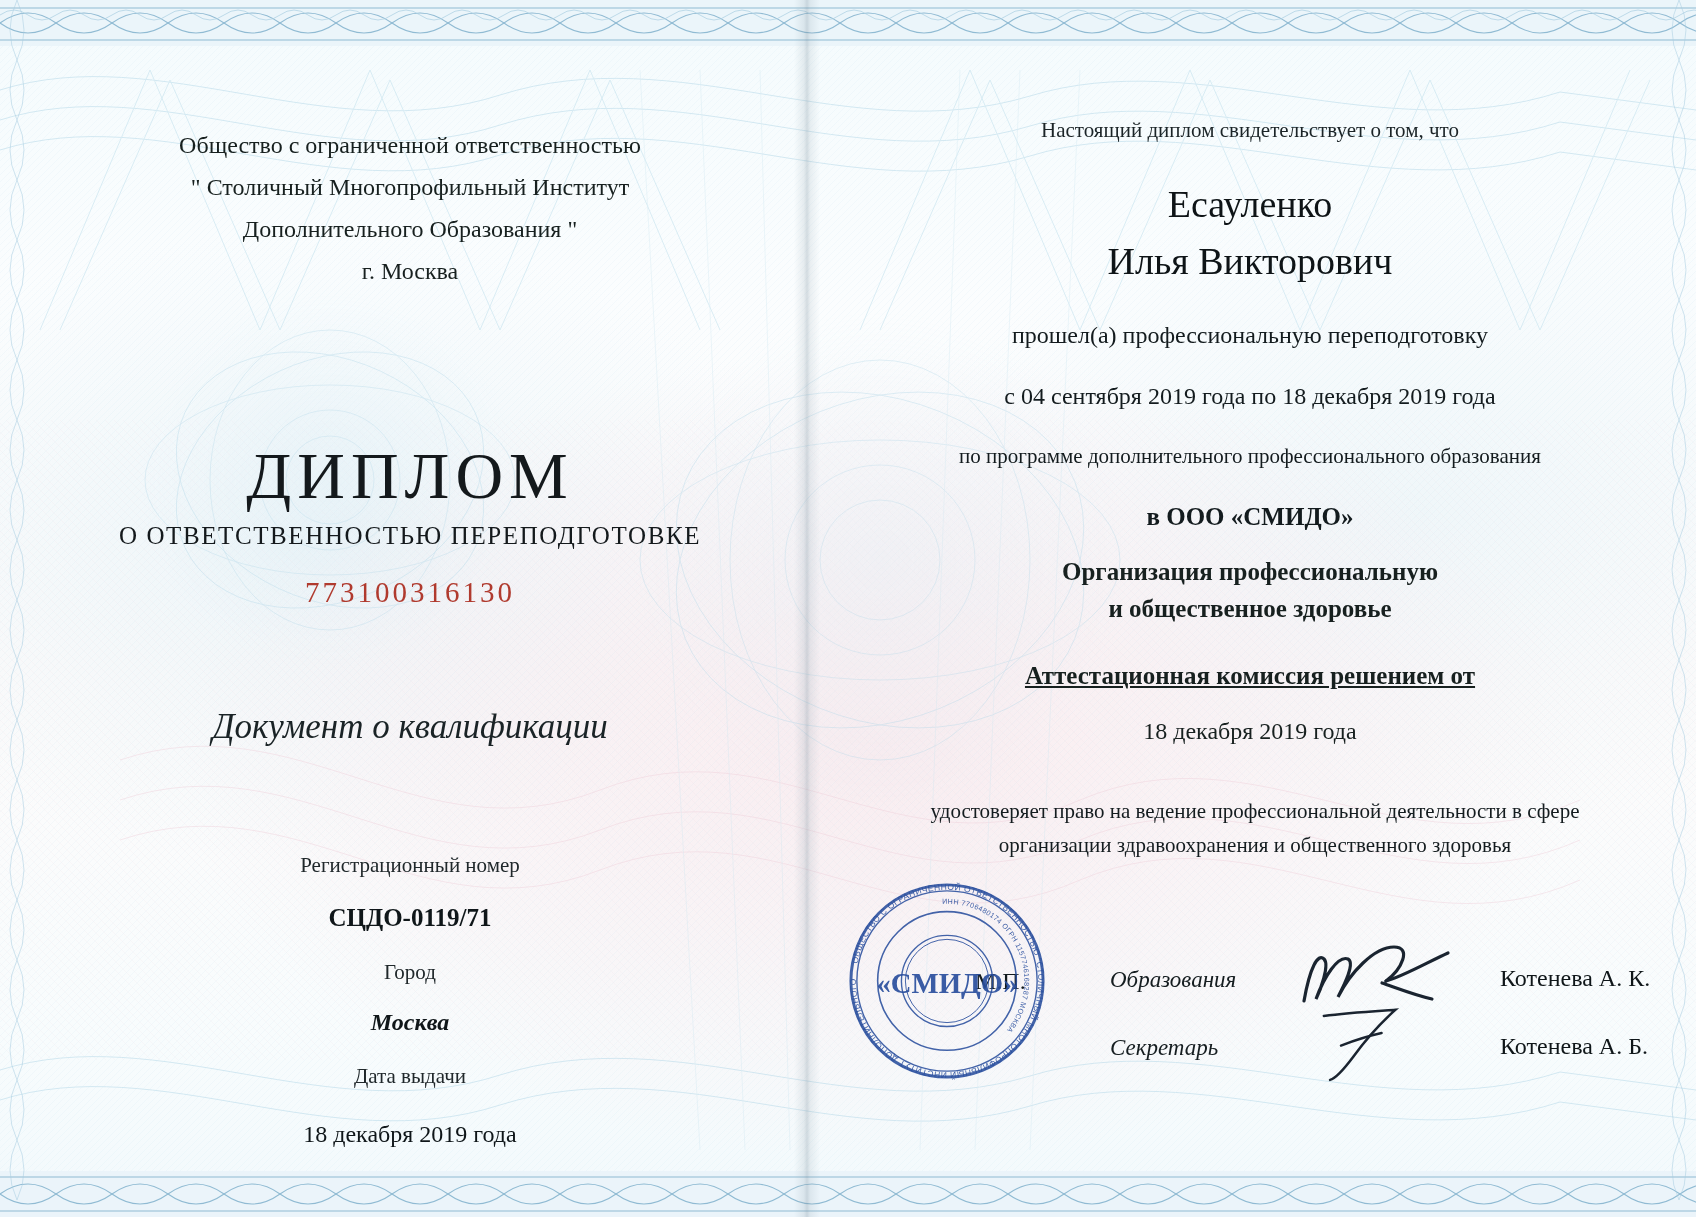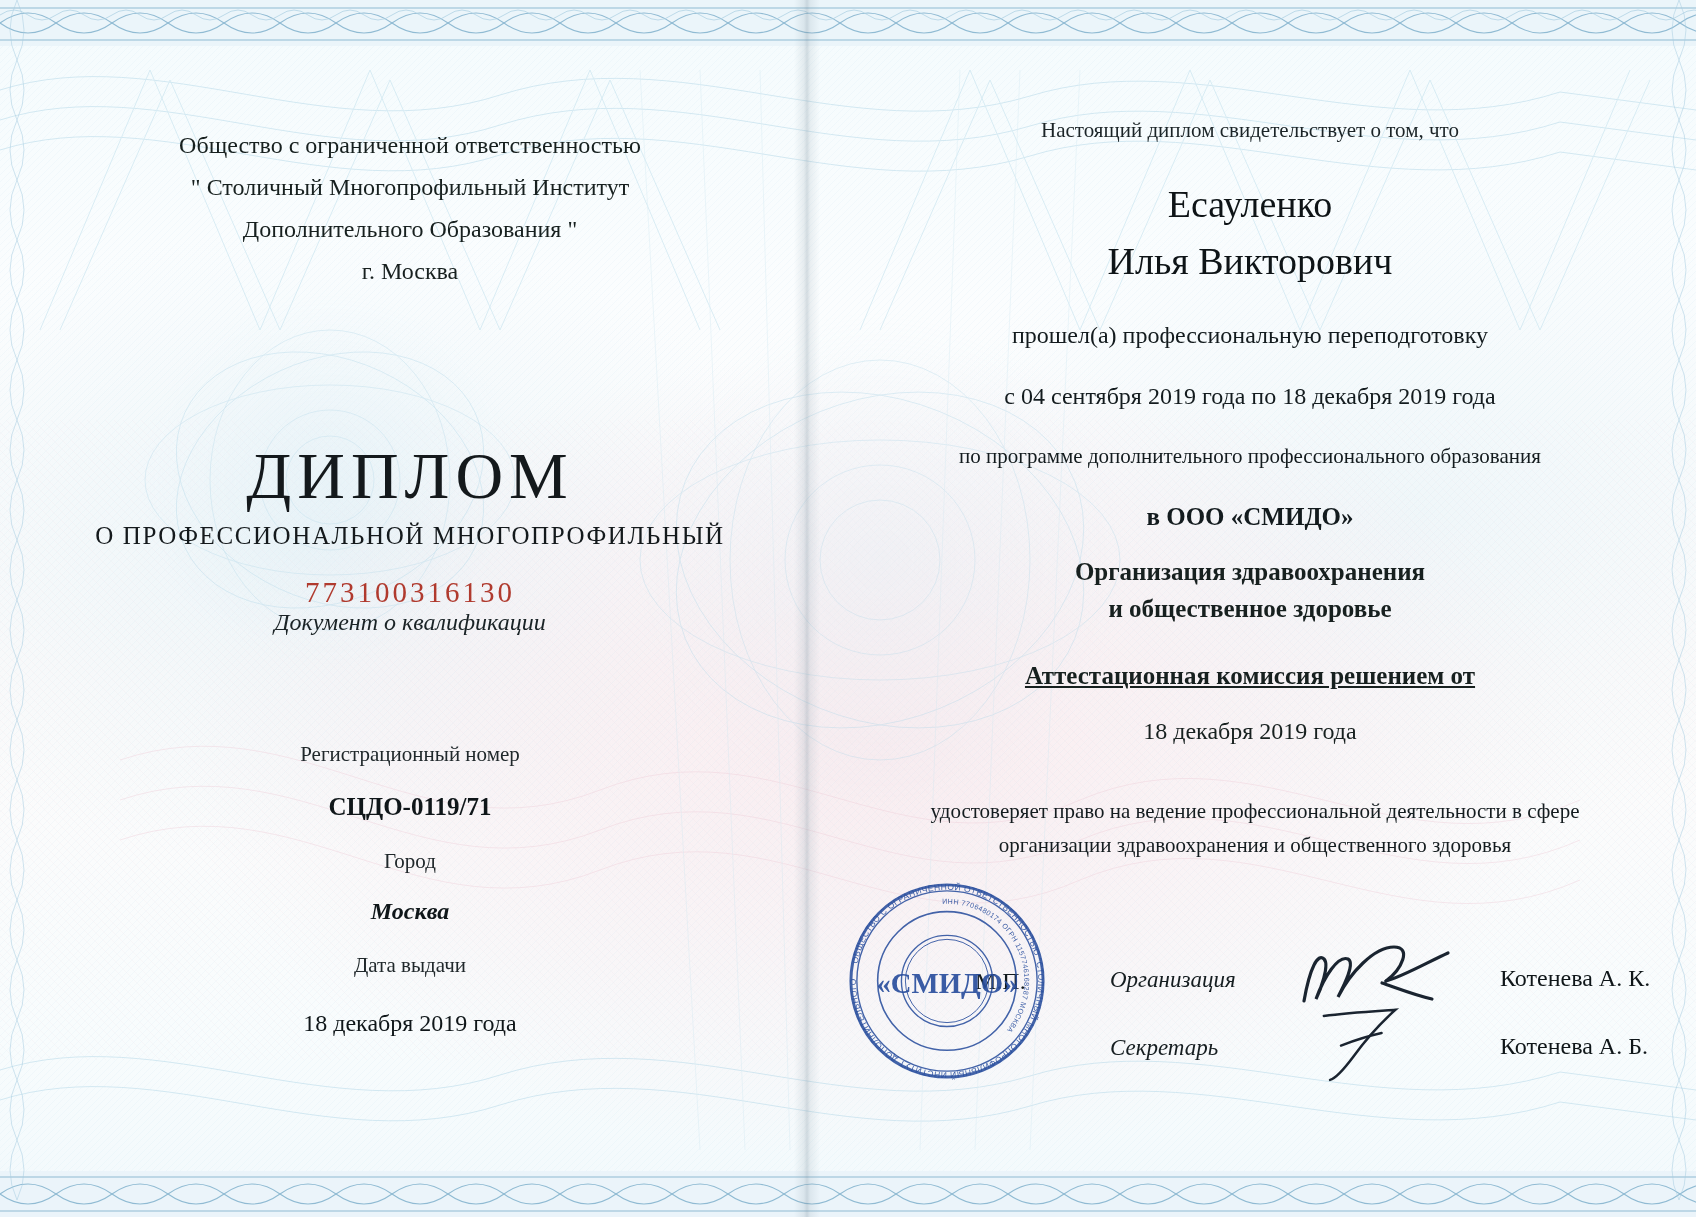--- a/index.html
+++ b/index.html
@@ -107,21 +107,22 @@
     color: #14191c;
   }
   .diploma-number {
     margin-top: 26px;
     font-size: 29px;
     letter-spacing: 3px;
     color: #b03a2e;
     font-family: "Liberation Serif", serif;
   }
   .doc-qual {
-    font-size: 24px;
+    margin-top: 98px;
+    font-size: 35px;
     font-style: italic;
     color: #1a2326;
   }
 
   .reg-label {
     margin-top: 106px;
     font-size: 21px;
     color: #20282b;
   }
   .reg-value {
@@ -386,21 +387,21 @@
   <div class="col-left">
 
     <div class="org-block">
       <div>Общество с ограниченной ответственностью</div>
       <div>" Столичный Многопрофильный Институт</div>
       <div>Дополнительного Образования "</div>
       <div>г. Москва</div>
     </div>
 
     <div class="diploma-title">ДИПЛОМ</div>
-    <div class="diploma-sub">О ПРОФЕССИОНАЛЬНОЙ МНОГОПРОФИЛЬНЫЙ</div>
+    <div class="diploma-sub">О ОТВЕТСТВЕННОСТЬЮ ПЕРЕПОДГОТОВКЕ</div>
     <div class="diploma-number">773100316130</div>
 
     <div class="doc-qual">Документ о квалификации</div>
 
     <div class="reg-label">Регистрационный номер</div>
     <div class="reg-value">СЦДО-0119/71</div>
 
     <div class="city-label">Город</div>
     <div class="city-value">Москва</div>
 
@@ -415,38 +416,38 @@
       <span>Есауленко</span>
       <span class="n2">Илья Викторович</span>
     </div>
 
     <div class="r-line">прошел(а) профессиональную переподготовку</div>
     <div class="r-line">с 04 сентября 2019 года по 18 декабря 2019 года</div>
     <div class="r-line small">по программе дополнительного профессионального образования</div>
     <div class="r-line bold">в ООО «СМИДО»</div>
 
     <div class="r-program">
-      <div>Организация здравоохранения</div>
+      <div>Организация профессиональную</div>
       <div>и общественное здоровье</div>
     </div>
 
     <div class="r-commission">Аттестационная комиссия решением от</div>
     <div class="r-commission-date">18 декабря 2019 года</div>
   </div>
 
   <div class="r-right-block">
     <div class="r-grants">удостоверяет право на ведение профессиональной деятельности в сфере</div>
     <div class="r-grants strong">организации здравоохранения и общественного здоровья</div>
   </div>
 
   <div class="mp-label">М.П.</div>
 
   <div class="signatures">
     <div class="sig-row">
-      <span class="sig-role">Организация</span>
+      <span class="sig-role">Образования</span>
       <span class="sig-mark">
         <svg viewBox="0 0 180 78" xmlns="http://www.w3.org/2000/svg">
           <g fill="none" stroke="#1a2430" stroke-width="3.2" stroke-linecap="round">
             <path d="M14,64 C20,30 28,16 34,22 C40,28 30,54 26,62 C34,40 48,18 58,22 C66,26 52,52 48,60 C60,36 84,10 104,10 C122,10 112,32 96,44"></path>
             <path d="M96,44 C112,40 140,24 158,16"></path>
             <path d="M92,46 C104,50 124,58 142,62"></path>
           </g>
         </svg>
       </span>
       <span class="sig-name">Котенева А. К.</span>

